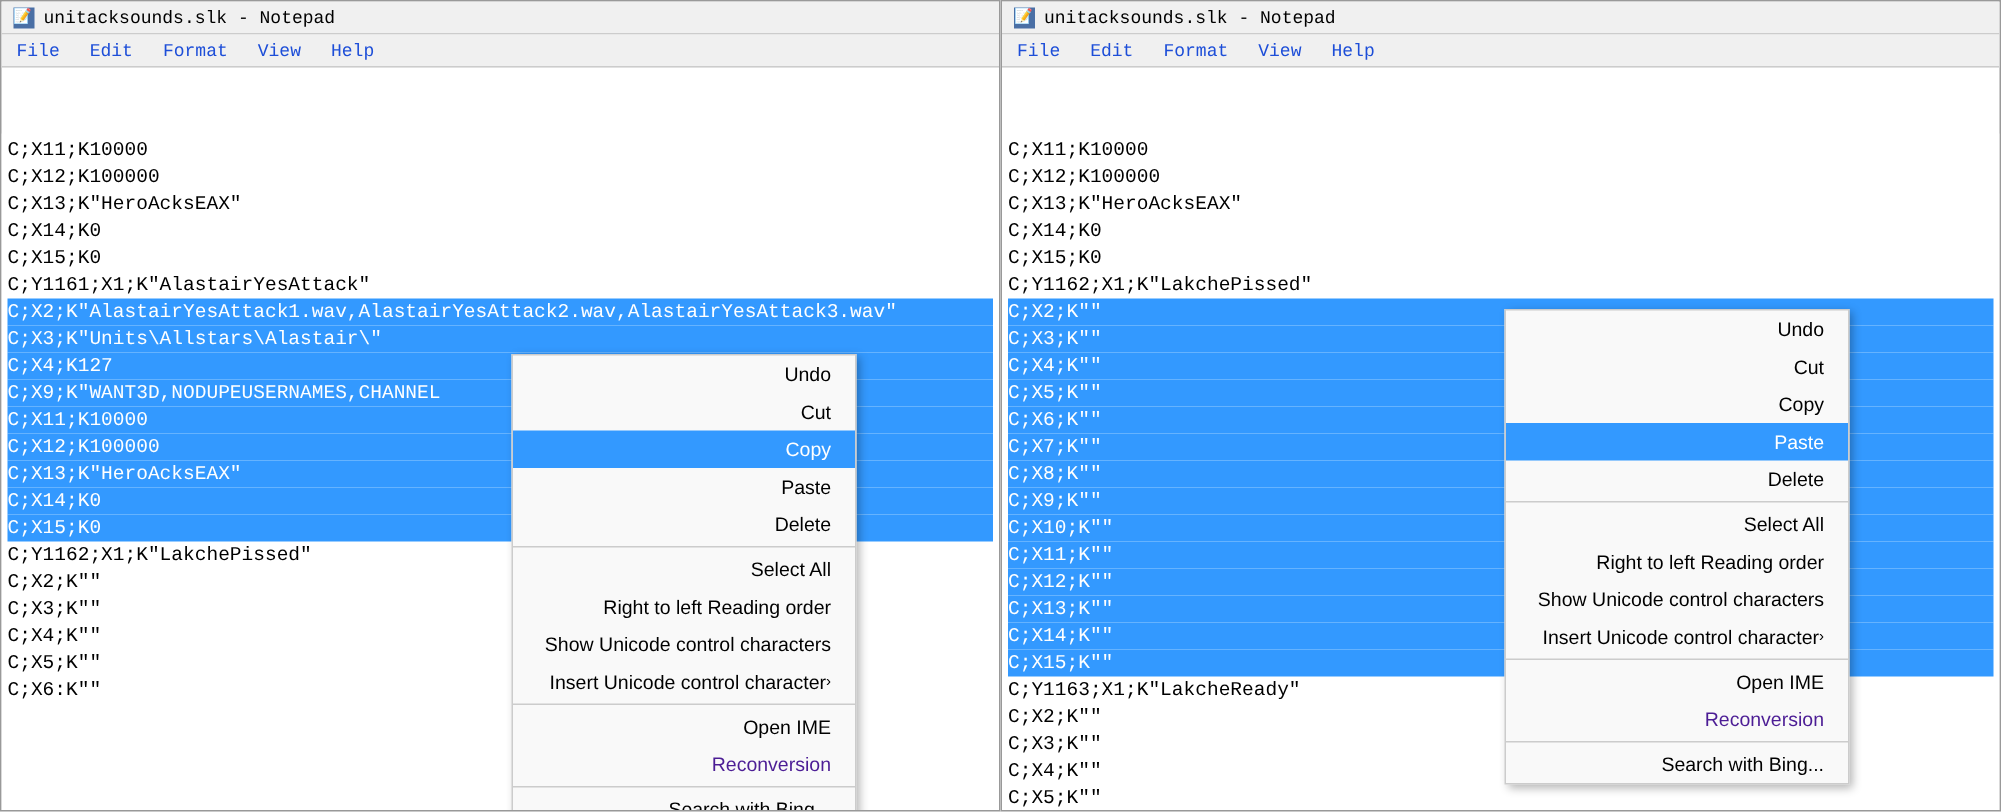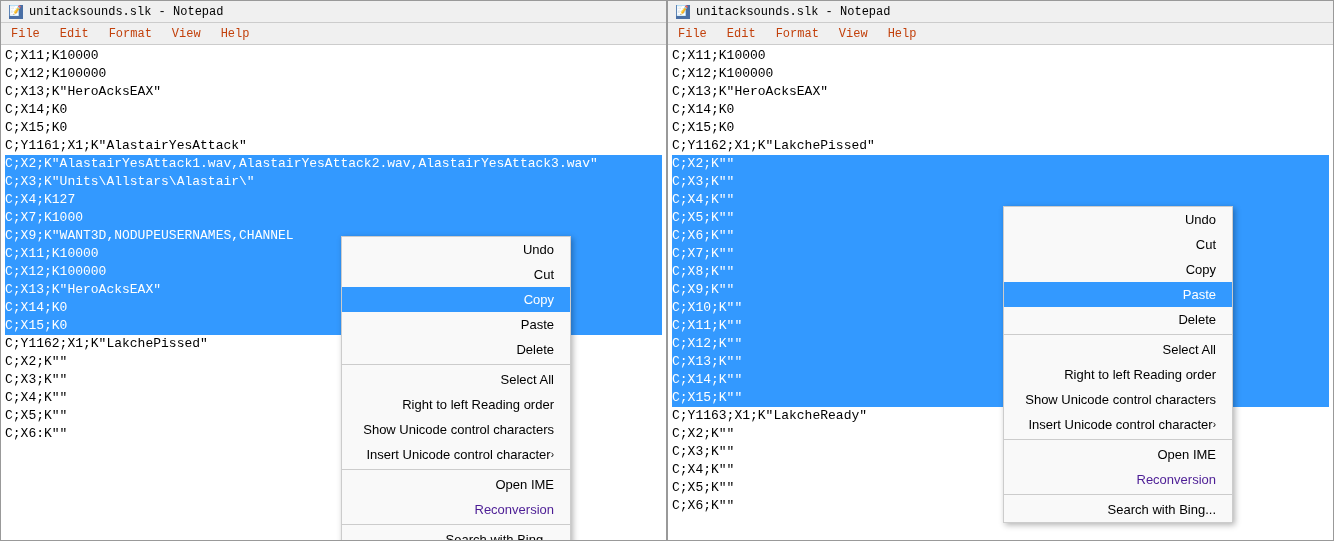--- a/index.html
+++ b/index.html
@@ -52,32 +52,33 @@
       display: flex;
       gap: 8px;
       font-size: 12px;
       height: 22px;
       align-items: center;
     }
 
     .menu-item {
       padding: 1px 6px;
       cursor: pointer;
-      color: #c2410c;
+      color: #1d4ed8;
     }
 
     .text-area {
       flex: 1;
       background: #fff;
       padding: 2px 4px;
       overflow: hidden;
       line-height: 1.4;
       font-family: 'Consolas', 'Courier New', monospace;
       font-size: 13px;
       color: #000;
+      margin-top: 44px;
     }
 
     .text-line {
       white-space: nowrap;
       height: 18px;
       line-height: 18px;
     }
 
     .text-line.selected {
       background: #3399ff;
@@ -142,21 +143,20 @@
   <div class="text-area" id="text-area-1">
   <div class="text-line">C;X11;K10000</div>
       <div class="text-line">C;X12;K100000</div>
       <div class="text-line">C;X13;K"HeroAcksEAX"</div>
       <div class="text-line">C;X14;K0</div>
       <div class="text-line">C;X15;K0</div>
       <div class="text-line">C;Y1161;X1;K"AlastairYesAttack"</div>
       <div class="text-line selected">C;X2;K"AlastairYesAttack1.wav,AlastairYesAttack2.wav,AlastairYesAttack3.wav"</div>
       <div class="text-line selected">C;X3;K"Units\Allstars\Alastair\"</div>
       <div class="text-line selected">C;X4;K127</div>
-      <div class="text-line selected">C;X7;K1000</div>
       <div class="text-line selected">C;X9;K"WANT3D,NODUPEUSERNAMES,CHANNEL</div>
       <div class="text-line selected">C;X11;K10000</div>
       <div class="text-line selected">C;X12;K100000</div>
       <div class="text-line selected">C;X13;K"HeroAcksEAX"</div>
       <div class="text-line selected">C;X14;K0</div>
       <div class="text-line selected">C;X15;K0</div>
       <div class="text-line">C;Y1162;X1;K"LakchePissed"</div>
       <div class="text-line">C;X2;K""</div>
       <div class="text-line">C;X3;K""</div>
       <div class="text-line">C;X4;K""</div>

